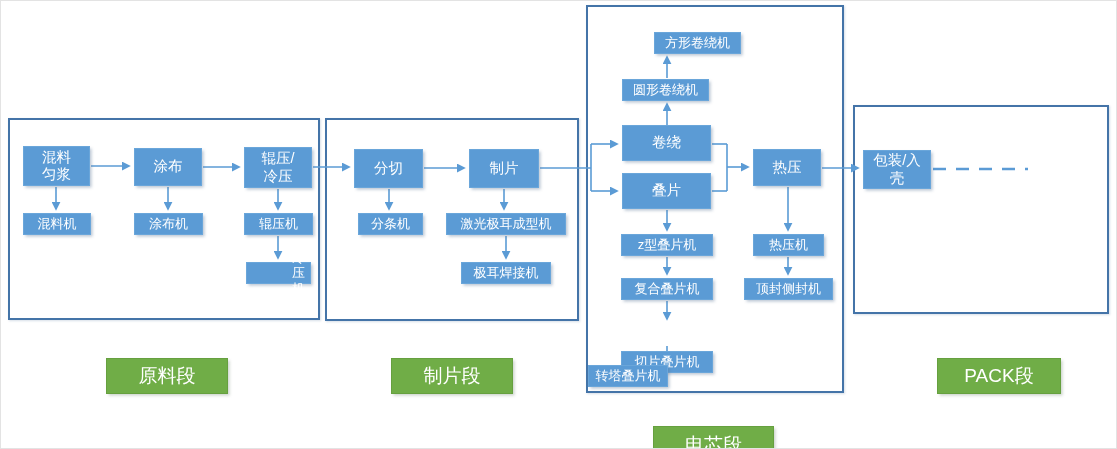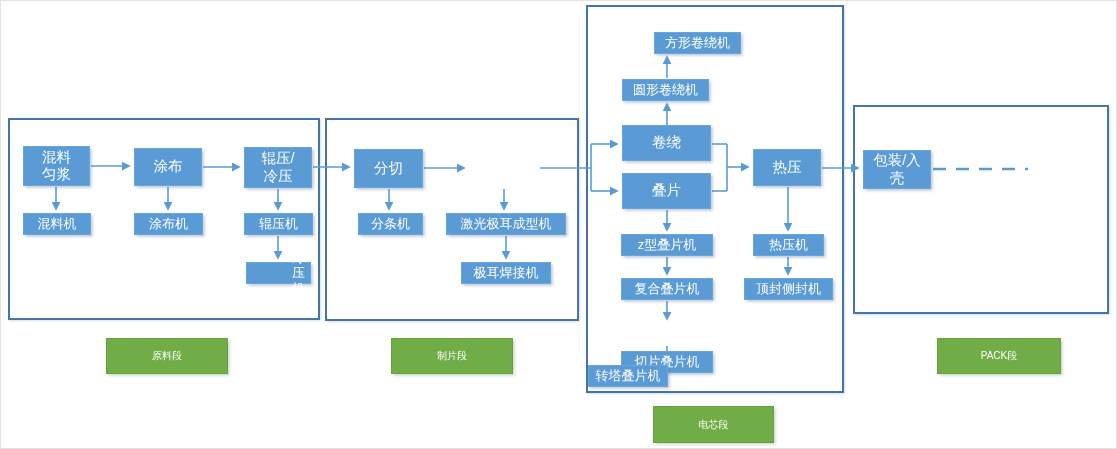--- a/index.html
+++ b/index.html
@@ -32,24 +32,25 @@
     box-shadow:1.5px 1.5px 3px rgba(100,125,155,.45);
     border:1px solid #6aa6da;
   }
   .node.p{font-size:14.5px;}
   .node.m{font-size:13px;}
   .seg-label{
     position:absolute;
     background:#70ad47;
     color:#ffffff;
     display:flex;align-items:center;justify-content:center;
-    font-size:10px;
+    font-size:19px;
     box-sizing:border-box;
     border:1px solid #66a03f;
     box-shadow:1.5px 1.5px 3px rgba(120,140,120,.4);
+    margin-top:20px;
   }
 </style>
 </head>
 <body>
 
 <div class="canvas">
 
   <div class="frame" style="left:7px;top:117px;width:312px;height:202px;"></div>
   <div class="frame" style="left:324px;top:117px;width:254px;height:203px;"></div>
   <div class="frame" style="left:585px;top:4px;width:258px;height:388px;"></div>
@@ -104,20 +105,21 @@
 匀浆</div>
   <div class="node p" style="left:133px;top:147px;width:68px;height:38px;">涂布</div>
   <div class="node p" style="left:243px;top:146px;width:68px;height:41px;">辊压/
 冷压</div>
   <div class="node m" style="left:22px;top:212px;width:68px;height:22px;">混料机</div>
   <div class="node m" style="left:133px;top:212px;width:69px;height:22px;">涂布机</div>
   <div class="node m" style="left:243px;top:212px;width:69px;height:22px;">辊压机</div>
   <div class="node m" style="left:245px;top:261px;width:65px;height:22px;padding-left:40px;">冷压机</div>
 
   <div class="node p" style="left:353px;top:148px;width:69px;height:39px;">分切</div>
+  <div class="node p" style="left:468px;top:148px;width:70px;height:39px;">制片</div>
   <div class="node m" style="left:357px;top:212px;width:65px;height:22px;">分条机</div>
   <div class="node m" style="left:445px;top:212px;width:120px;height:22px;">激光极耳成型机</div>
   <div class="node m" style="left:460px;top:261px;width:90px;height:22px;">极耳焊接机</div>
 
   <div class="node m" style="left:653px;top:31px;width:87px;height:22px;">方形卷绕机</div>
   <div class="node m" style="left:621px;top:78px;width:87px;height:22px;">圆形卷绕机</div>
   <div class="node p" style="left:621px;top:124px;width:89px;height:36px;">卷绕</div>
   <div class="node p" style="left:621px;top:172px;width:89px;height:36px;">叠片</div>
   <div class="node m" style="left:620px;top:233px;width:92px;height:22px;">z型叠片机</div>
   <div class="node m" style="left:620px;top:277px;width:92px;height:22px;">复合叠片机</div>

